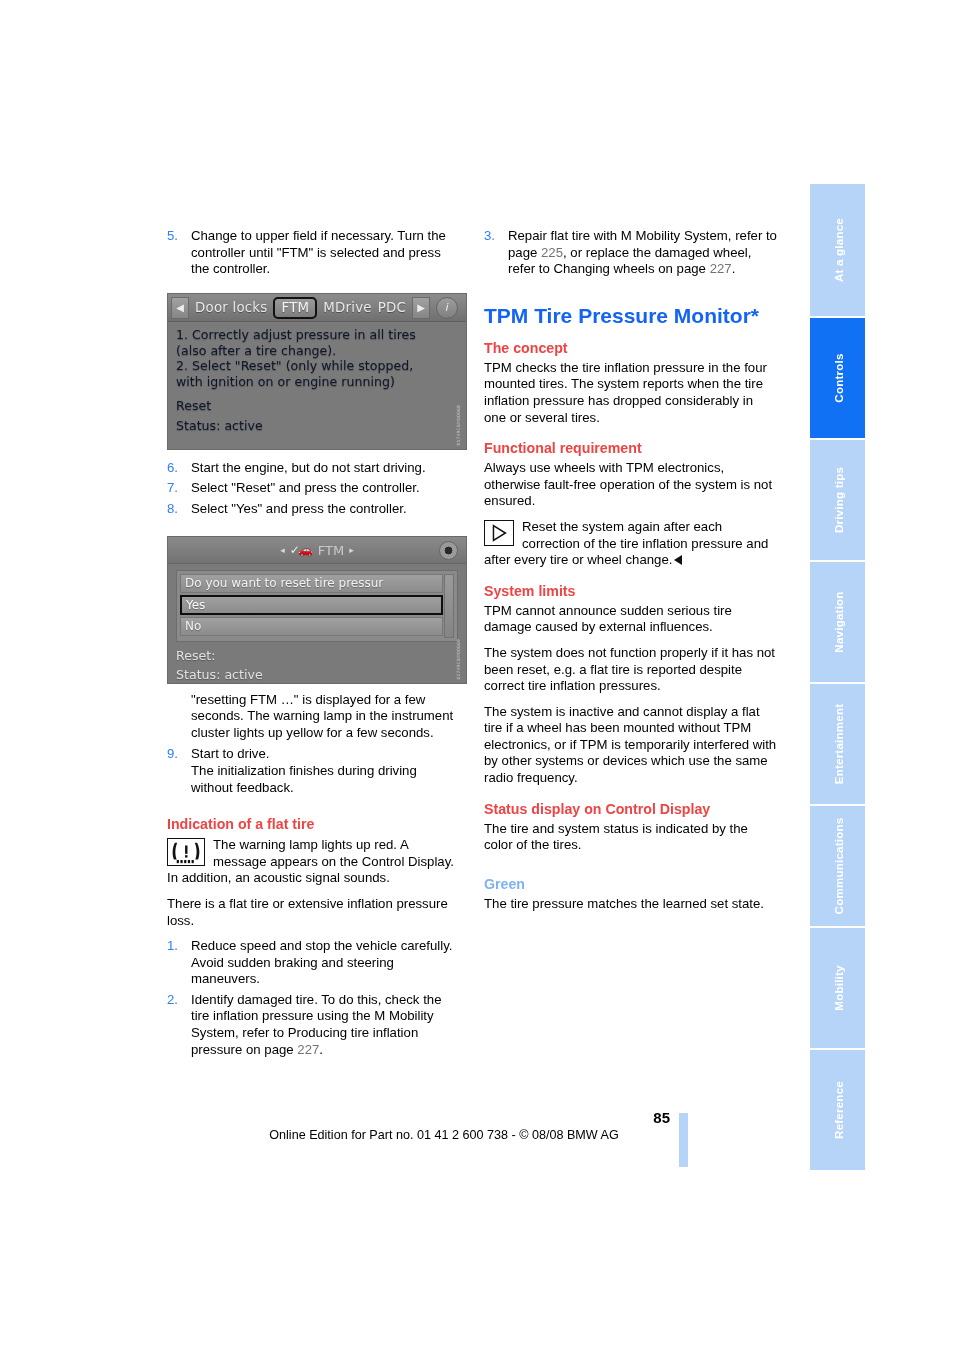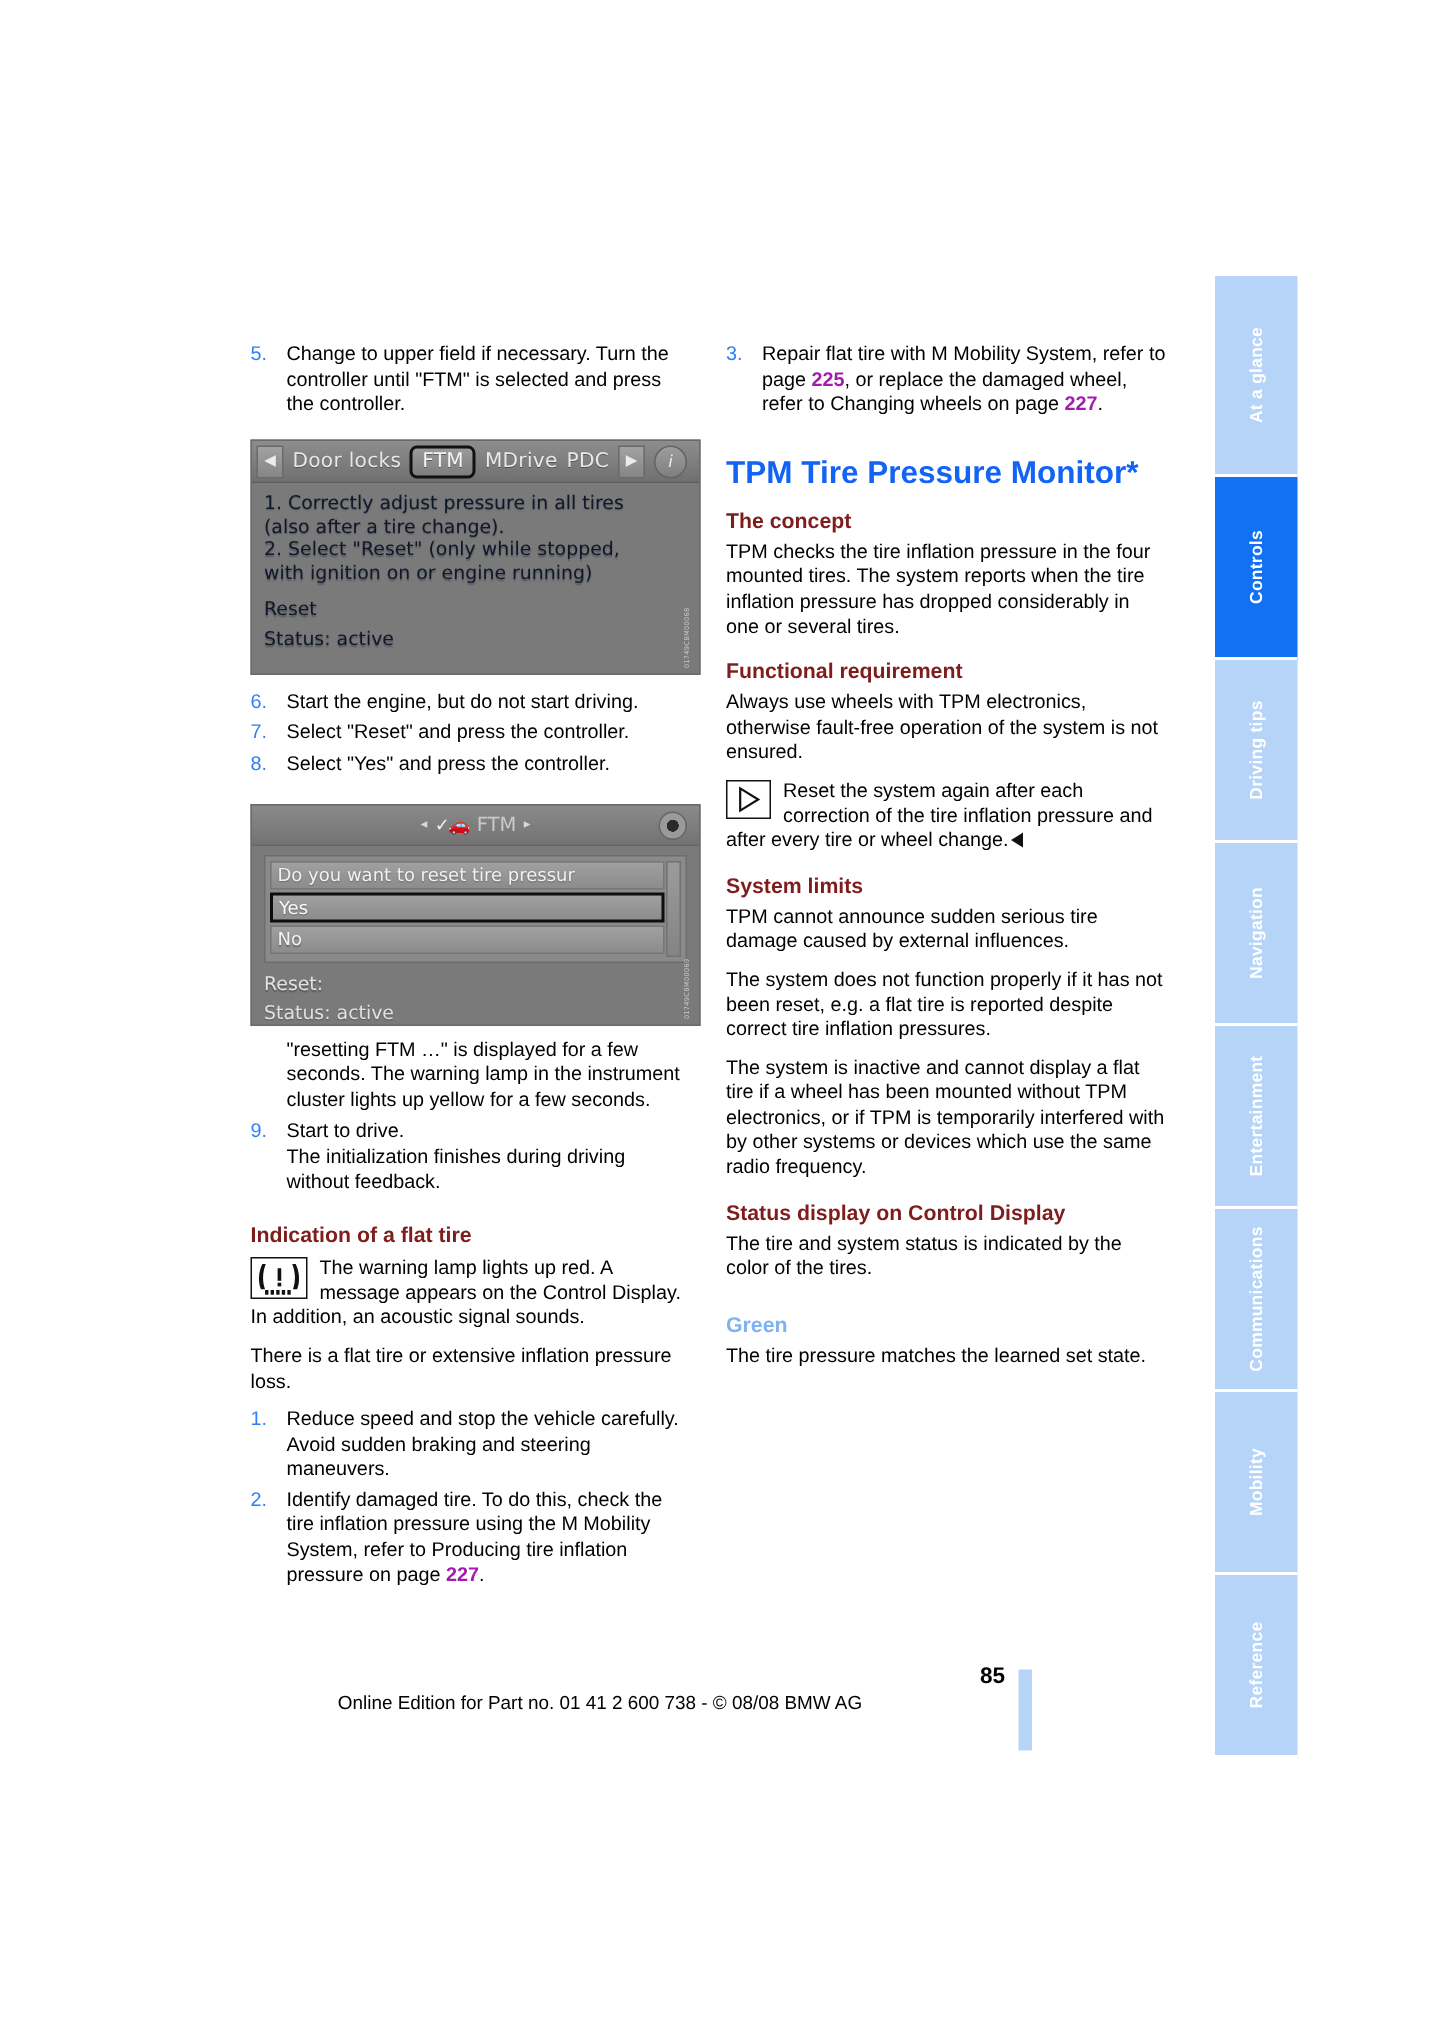--- a/index.html
+++ b/index.html
@@ -44,34 +44,33 @@
     flex: 0 0 24px;
     font-size: 13.2px;
   }
   .step-txt {
     flex: 1 1 auto;
   }
   .para {
     margin-bottom: 9px;
   }
   .ref {
-    color: #a21caf;
-    font-weight: bold;
+    color: #737373;
   }
 
   
   h1.sec {
     color: #1364f4;
     font-size: 21px;
     line-height: 24px;
     font-weight: bold;
     margin: 26px 0 12px 0;
   }
   h2.sub {
-    color: #7f1d1d;
+    color: #ef4444;
     font-size: 14.2px;
     line-height: 17px;
     font-weight: bold;
     margin: 14px 0 3px 0;
   }
   h2.sub.first { margin-top: 0; }
   h2.sub.light {
     color: #7fb2f3;
     margin-top: 22px;
   }
@@ -305,20 +304,21 @@
     font-size: 15px;
     font-weight: bold;
   }
   .footer-line {
     position: absolute;
     left: 0;
     top: 1128px;
     width: 800px;
     text-align: center;
     font-size: 12.6px;
+    padding-left: 44px;
   }
   .foot-bar {
     position: absolute;
     left: 679px;
     top: 1113px;
     width: 9px;
     height: 54px;
     background: #b6d4f7;
   }
 </style>

